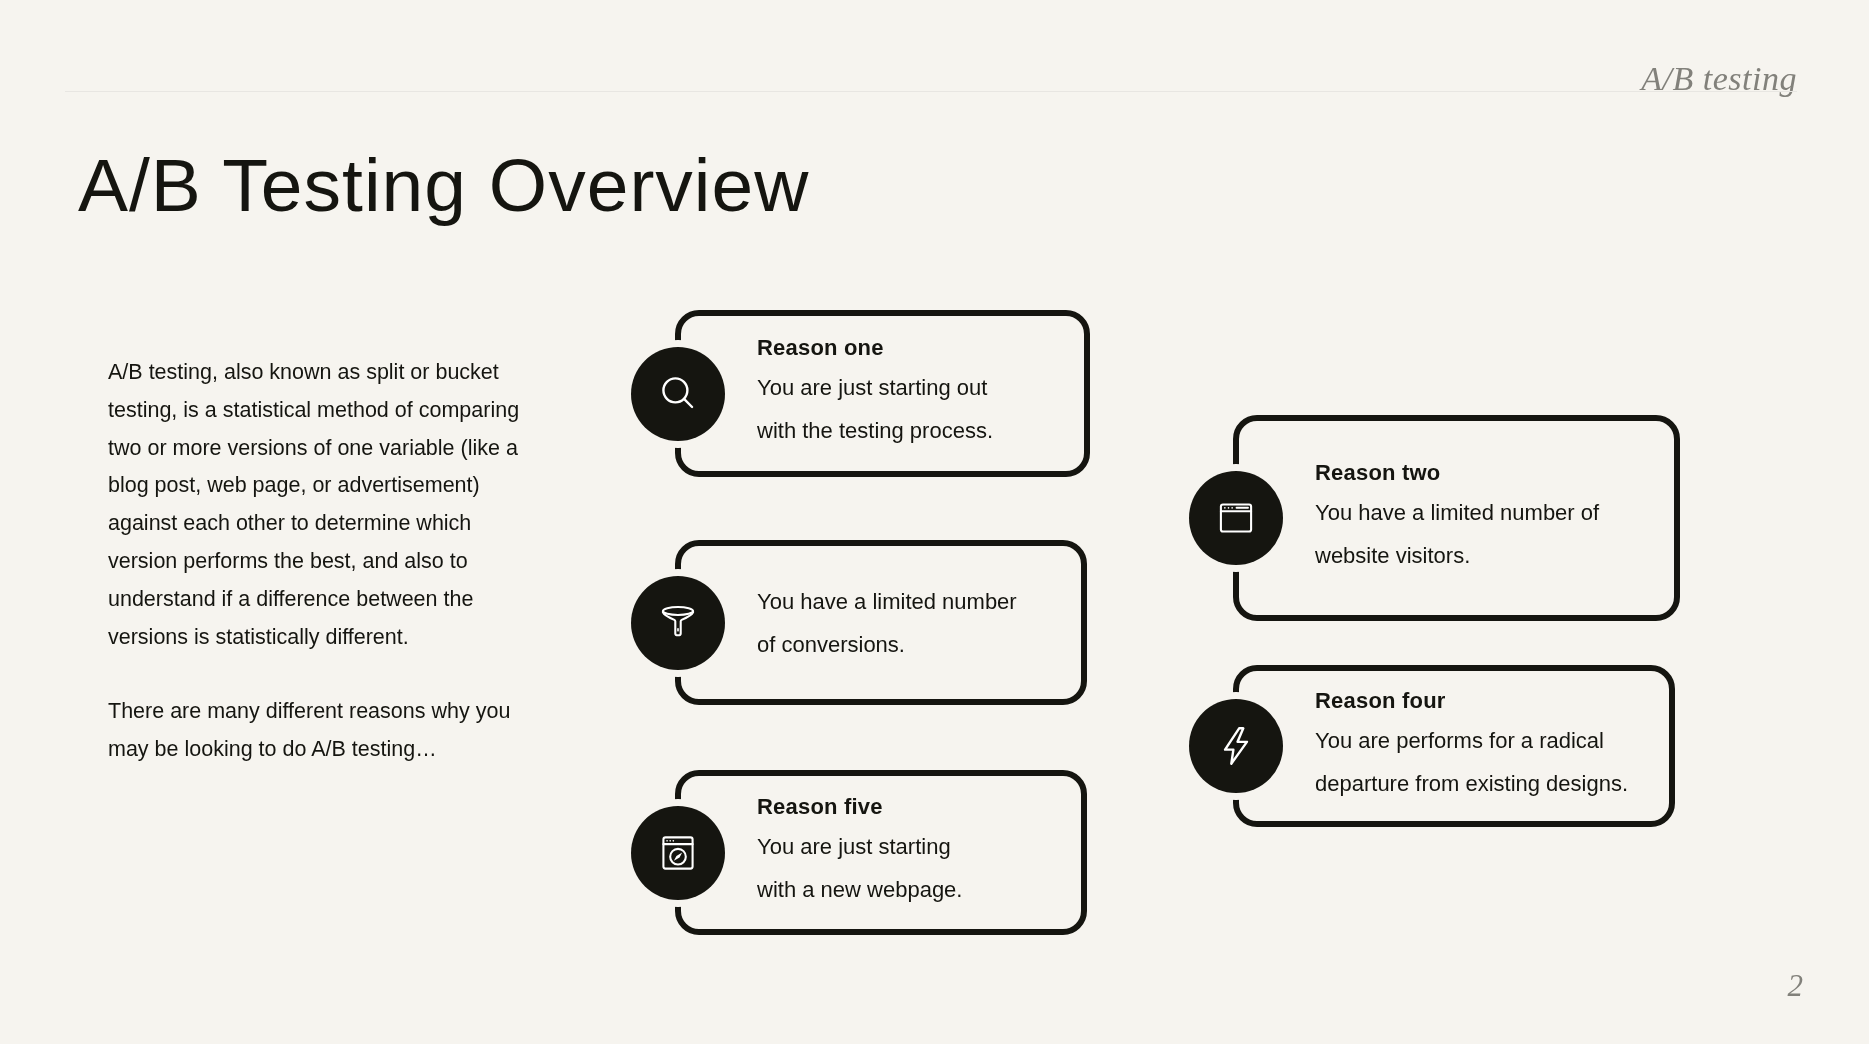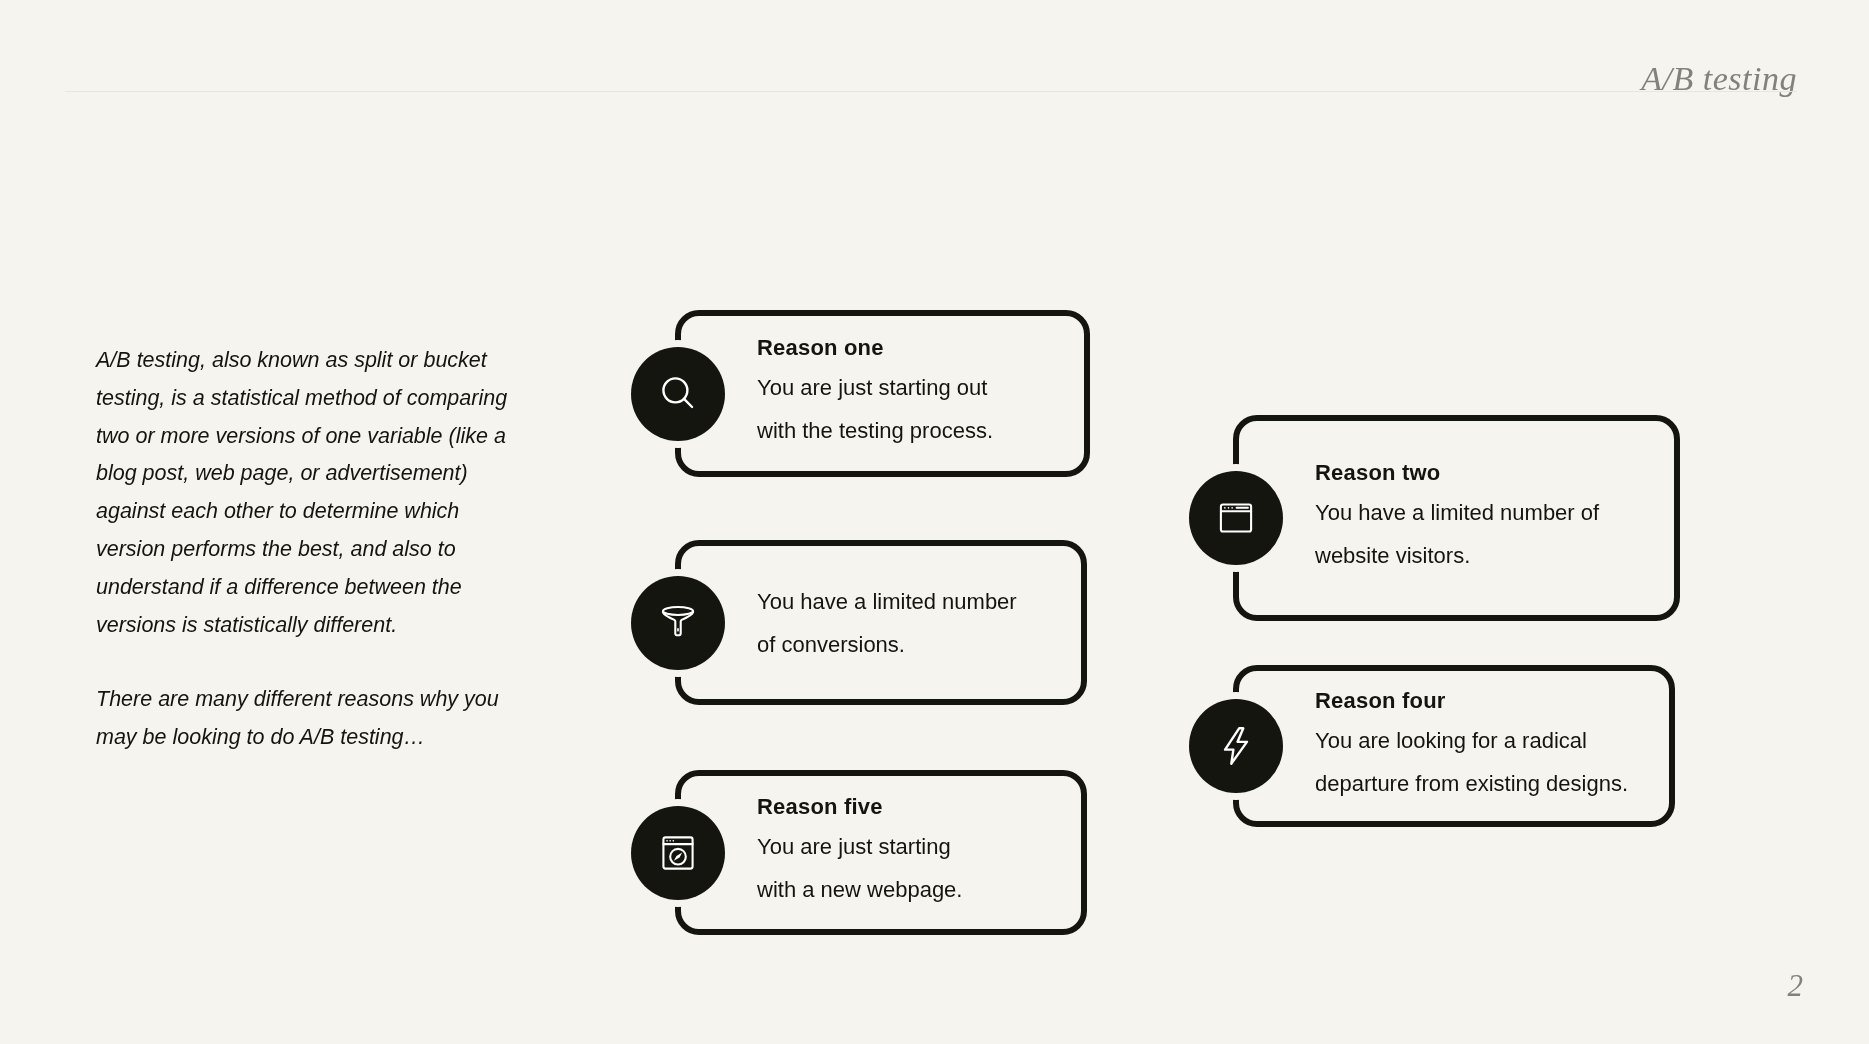--- a/index.html
+++ b/index.html
@@ -61,23 +61,22 @@
   .intro{
     position:absolute;
     left:96px;
     top:342px;
     width:500px;
     font-size:21.5px;
     line-height:37.8px;
     color:var(--ink);
   }
   .intro p{
-    margin:0;
+    margin:12px;
     white-space:pre-line;
-    font-style:italic;
   }
   .intro p + p{margin-top:37px;}
 
   
   .card{
     position:absolute;
     border:6px solid var(--ink);
     border-radius:24px;
     background:var(--bg);
     display:flex;
@@ -134,20 +133,21 @@
   }
 </style>
 </head>
 <body>
 
 <div class="slide">
 
   <div class="header-label">A/B testing</div>
   <div class="divider"></div>
 
+  <h1 class="page-title">A/B Testing Overview</h1>
 
   <div class="intro">
     <p>A/B testing, also known as split or bucket
 testing, is a statistical method of comparing
 two or more versions of one variable (like a
 blog post, web page, or advertisement)
 against each other to determine which
 version performs the best, and also to
 understand if a difference between the
 versions is statistically different.</p>
@@ -195,21 +195,21 @@
 of conversions.</p>
   </div>
 
   <div class="card card-four">
     <span class="icon-circle">
       <svg viewBox="0 0 48 48" fill="none" stroke="#ffffff" stroke-width="2.3" stroke-linecap="round" stroke-linejoin="round">
         <path d="M27 7 L13.5 27.5 L21.5 27.5 L19.5 41 L34.5 20 L25.5 20 L31 7 Z"></path>
       </svg>
     </span>
     <h2 class="card-title">Reason four</h2>
-    <p class="card-body">You are looking for a radical
+    <p class="card-body">You are performs for a radical
 departure from existing designs.</p>
   </div>
 
   <div class="card card-five">
     <span class="icon-circle">
       <svg viewBox="0 0 48 48" fill="none" stroke="#ffffff" stroke-width="2" stroke-linecap="round" stroke-linejoin="round">
         <rect x="10" y="9" width="28" height="30" rx="2"></rect>
         <line x1="10" y1="15.5" x2="38" y2="15.5"></line>
         <circle cx="13.5" cy="12.3" r="0.8" fill="#ffffff" stroke="none"></circle>
         <circle cx="16.5" cy="12.3" r="0.8" fill="#ffffff" stroke="none"></circle>

